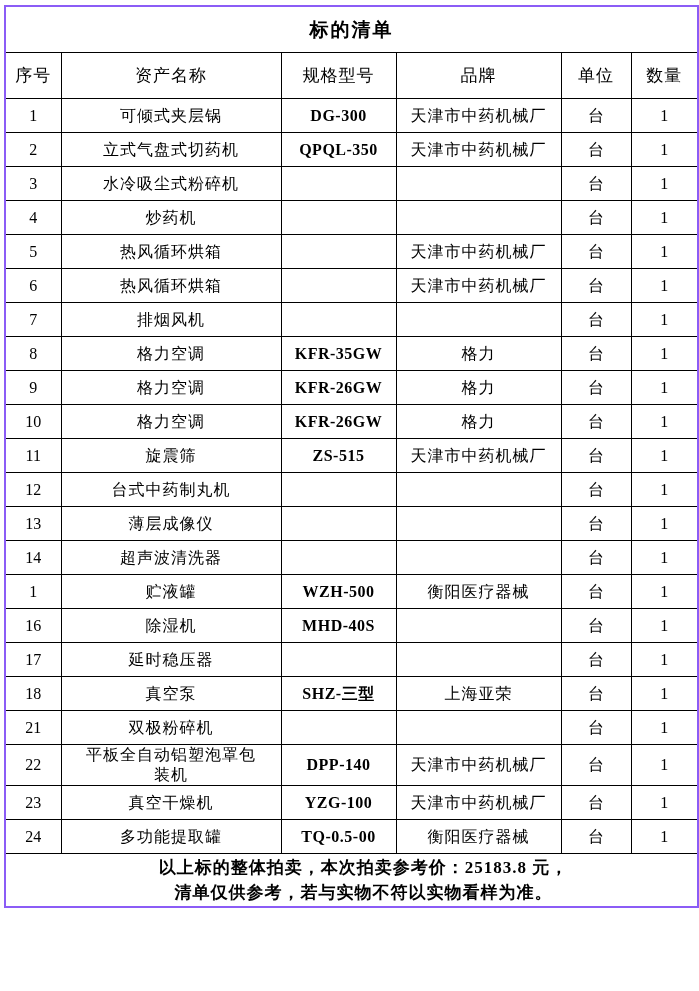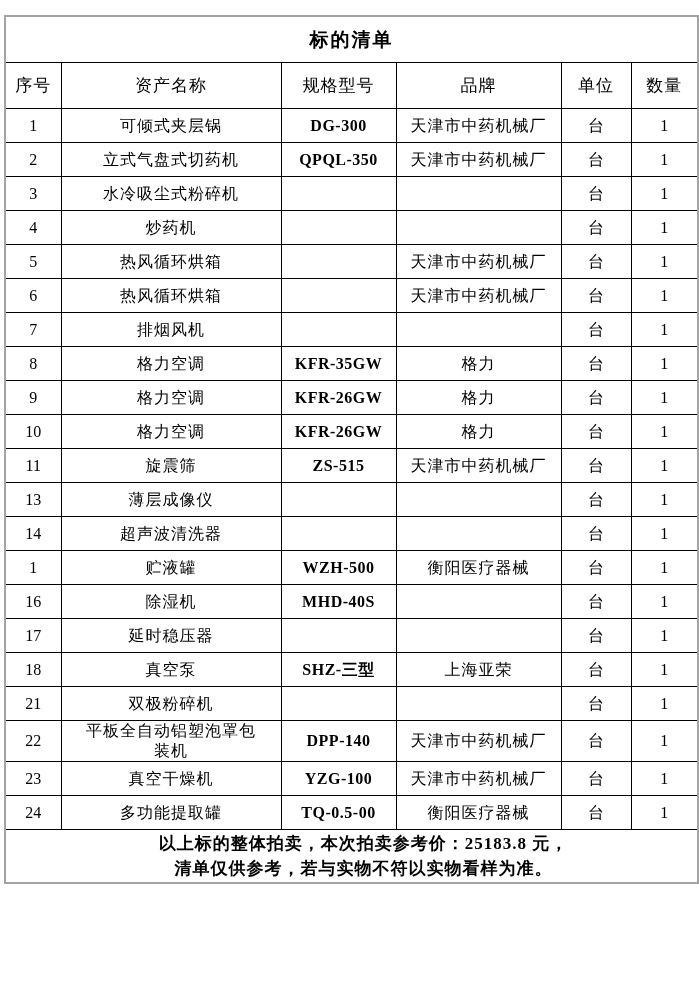--- a/index.html
+++ b/index.html
@@ -13,25 +13,25 @@
   }
   .sheet {
     position: relative;
     width: 699px;
     height: 991px;
     background: #ffffff;
   }
   table.assets {
     position: absolute;
     left: 4px;
-    top: 15px;
+    top: 5px;
     width: 693px;
     border-collapse: collapse;
     table-layout: fixed;
-    border: 2px solid #a3a3a3;
+    border: 2px solid #8b5cf6;
   }
   table.assets th, table.assets td {
     border: 1px solid #000000;
     padding: 0;
     font-size: 16px;
     line-height: 1.25;
     overflow: hidden;
     text-align: center;
     vertical-align: middle;
   }
@@ -186,20 +186,28 @@
 
   <tr class="item-row">
     <td class="cell-no">11</td>
     <td class="cell-name">旋震筛</td>
     <td class="cell-model">ZS-515</td>
     <td class="cell-brand">天津市中药机械厂</td>
     <td class="cell-unit">台</td>
     <td class="cell-qty">1</td>
   </tr>
 
+  <tr class="item-row">
+    <td class="cell-no">12</td>
+    <td class="cell-name">台式中药制丸机</td>
+    <td class="cell-model"></td>
+    <td class="cell-brand"></td>
+    <td class="cell-unit">台</td>
+    <td class="cell-qty">1</td>
+  </tr>
 
   <tr class="item-row">
     <td class="cell-no">13</td>
     <td class="cell-name">薄层成像仪</td>
     <td class="cell-model"></td>
     <td class="cell-brand"></td>
     <td class="cell-unit">台</td>
     <td class="cell-qty">1</td>
   </tr>
 

